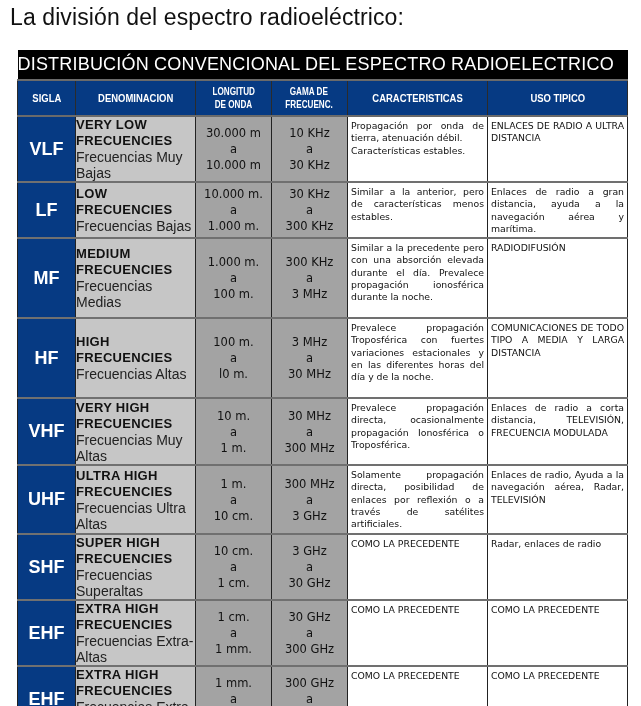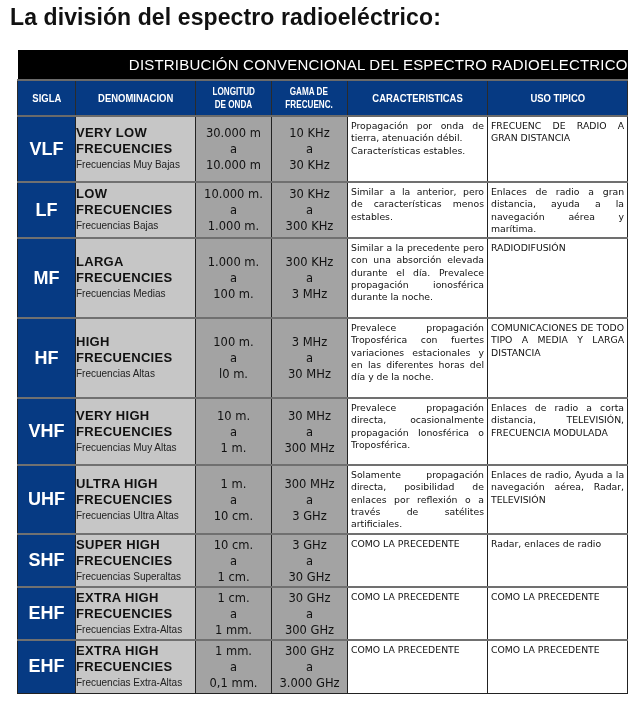--- a/index.html
+++ b/index.html
@@ -1,28 +1,28 @@
 <!DOCTYPE html>
 <html><head>
 <meta charset="utf-8">
 <style>
   html, body { margin: 0; padding: 0; background: #ffffff; }
   body { width: 641px; height: 706px; position: relative; overflow: hidden; font-family: "Liberation Sans", sans-serif; }
-  .page-title { position: absolute; left: 10px; top: 4px; font-size: 23px; font-weight: bold; color: #111; letter-spacing: 0.1px; white-space: nowrap; }
+  .page-title { position: absolute; left: 10px; top: 4px; font-size: 23px; font-weight: normal; color: #111; letter-spacing: 0.1px; white-space: nowrap; }
   .spectrum-table { position: absolute; left: 17px; top: 50px; width: 610px; border-collapse: collapse; table-layout: fixed; }
   .spectrum-table td, .spectrum-table th { padding: 0; }
-  .title-row th { background: #000; color: #fff; font-size: 15px; font-weight: normal; height: 29px; text-align: right; border-bottom: 2px solid #6a6a6a; letter-spacing: 0.2px; }
+  .title-row th { background: #000; color: #fff; font-size: 18px; font-weight: normal; height: 29px; text-align: left; border-bottom: 2px solid #6a6a6a; letter-spacing: 0.2px; }
   .header-row th { background: #063a83; color: #fff; font-size: 11px; font-weight: bold; height: 34px; text-align: center; line-height: 13px; border-left: 1px solid #2b2b2b; border-right: 1px solid #2b2b2b; border-bottom: 2px solid #6a6a6a; font-family: "Liberation Sans", sans-serif; transform-origin: center; }
   .header-row th span { display: inline-block; transform: scaleX(0.86); }
   .data-row td { border: 1px solid #222; vertical-align: middle; }
   .data-row { border-top: 2px solid #707070; }
   td.sigla { background: #063a83; color: #fff; font-weight: bold; font-size: 18px; text-align: center; }
   td.denom { background: #c6c6c6; line-height: 16px; }
   td.denom .en { font-weight: bold; font-size: 13px; color: #111; display: block; letter-spacing: 0.3px; }
-  td.denom .es { font-size: 10px; color: #222; display: block; }
+  td.denom .es { font-size: 14px; color: #222; display: block; }
   td.range { background: #a3a3a3; text-align: center; font-family: "DejaVu Sans", sans-serif; font-size: 11.5px; line-height: 16px; color: #111; }
   td.range span { display: block; }
   td.text { background: #fff; vertical-align: top; font-family: "DejaVu Sans", sans-serif; font-size: 9.3px; line-height: 12.3px; color: #111; padding: 3px 3px 2px 3px; text-align: justify; }
   td.text .line { display: block; }
 </style>
 </head>
 <body>
 
 <div class="page-title">La división del espectro radioeléctrico:</div>
 
@@ -64,21 +64,21 @@
       </td>
       <td class="range">
         <span>10 KHz</span>
         <span>a</span>
         <span>30 KHz</span>
       </td>
       <td class="text">
         <span class="line">Propagación por onda de tierra, atenuación débil.</span>
         <span class="line">Características estables.</span>
       </td>
-      <td class="text">FRECUENC DE RADIO A GRAN DISTANCIA</td>
+      <td class="text">ENLACES DE RADIO A ULTRA DISTANCIA</td>
     </tr>
 
     <tr class="data-row" style="height:56px">
       <td class="sigla">LF</td>
       <td class="denom">
         <span class="en">LOW</span>
         <span class="en">FRECUENCIES</span>
         <span class="es">Frecuencias Bajas</span>
       </td>
       <td class="range">
@@ -91,21 +91,21 @@
         <span>a</span>
         <span>300 KHz</span>
       </td>
       <td class="text">Similar a la anterior, pero de características menos estables.</td>
       <td class="text">Enlaces de radio a gran distancia, ayuda a la navegación aérea y marítima.</td>
     </tr>
 
     <tr class="data-row" style="height:80px">
       <td class="sigla">MF</td>
       <td class="denom">
-        <span class="en">LARGA</span>
+        <span class="en">MEDIUM</span>
         <span class="en">FRECUENCIES</span>
         <span class="es">Frecuencias Medias</span>
       </td>
       <td class="range">
         <span>1.000 m.</span>
         <span>a</span>
         <span>100 m.</span>
       </td>
       <td class="range">
         <span>300 KHz</span>

